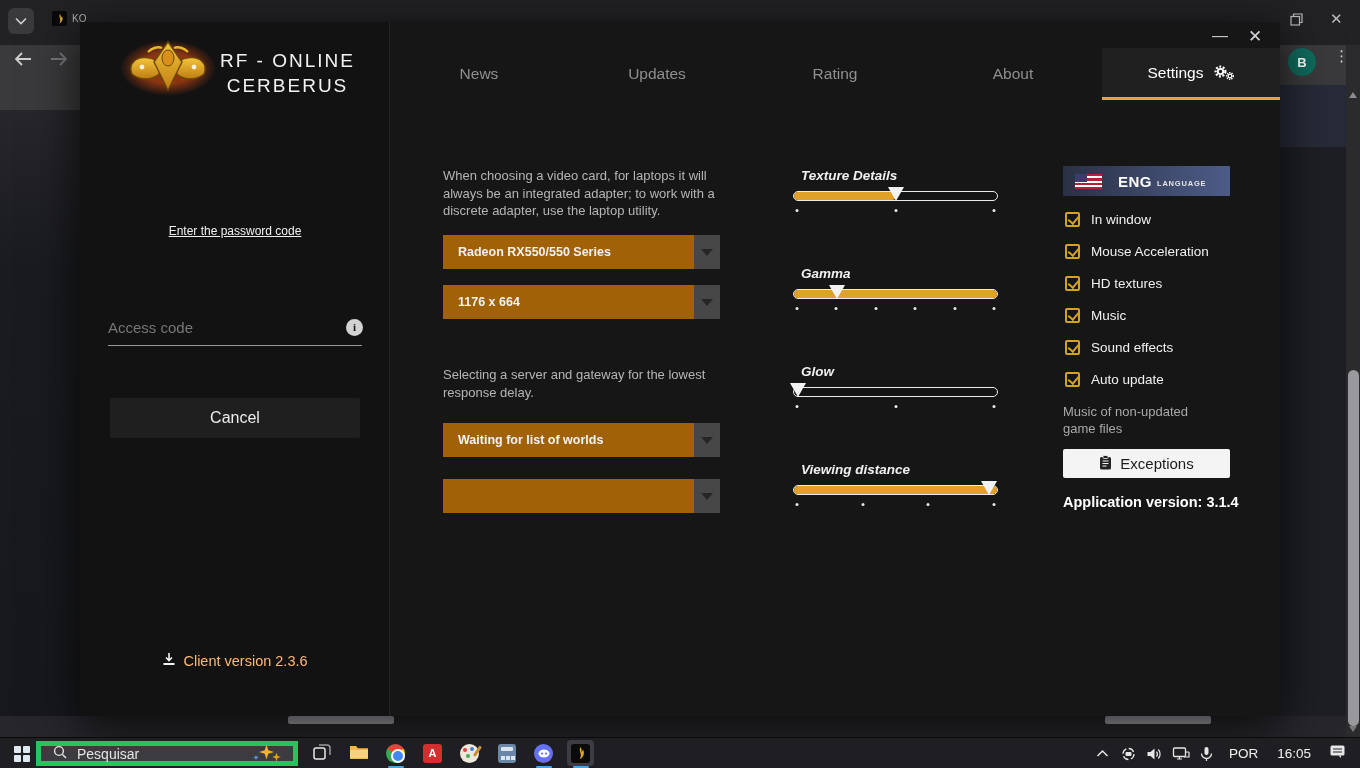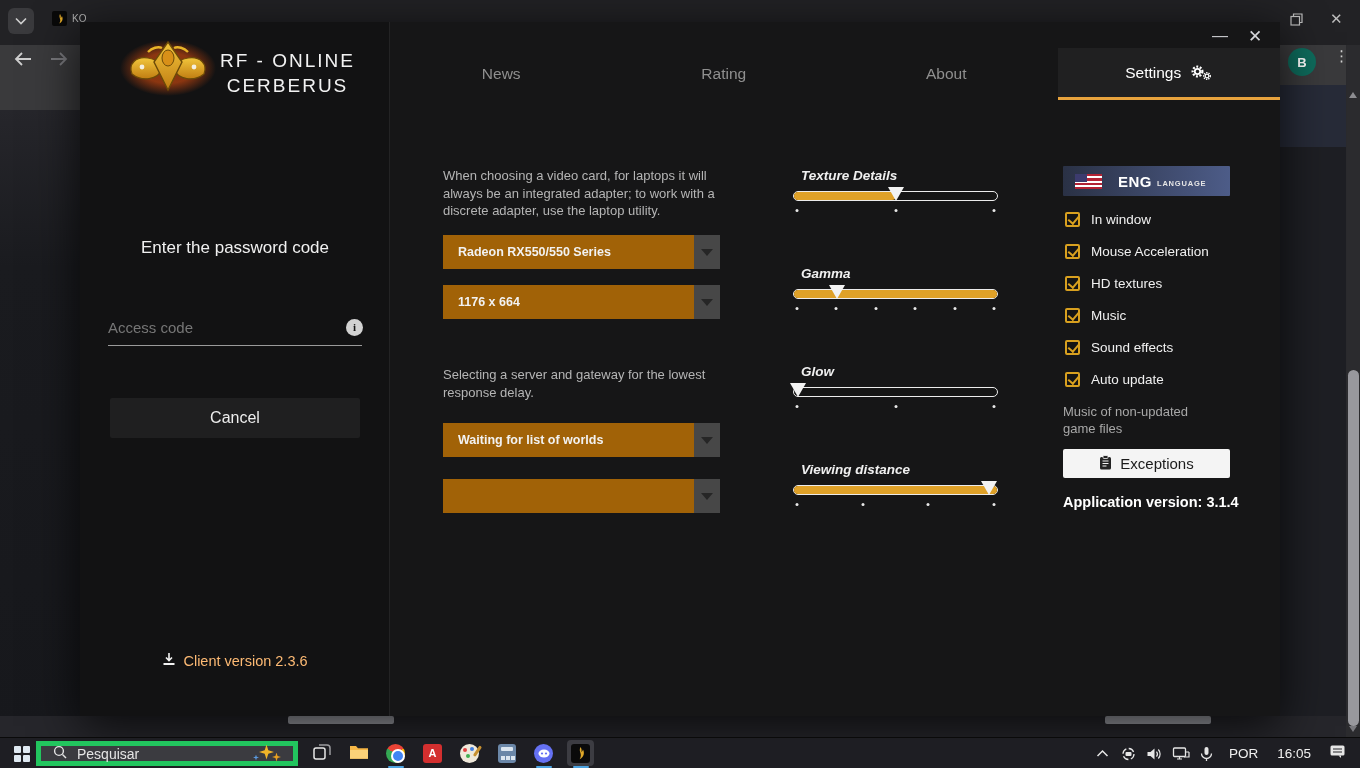--- a/index.html
+++ b/index.html
@@ -35,21 +35,21 @@
   .ln-min { position:absolute; left:1128px; top:4px; width:24px; height:22px; color:#c9cace; font-size:16px; text-align:center; line-height:20px; }
   .ln-close { position:absolute; left:1162px; top:2px; width:26px; height:26px; color:#d3d4d8; font-size:17px; text-align:center; line-height:26px; }
   .ln-logo { position:absolute; left:38px; top:14px; width:100px; height:62px; }
   .ln-brand { position:absolute; left:140px; top:26px; width:135px; text-align:center; color:#f2f2f2; font-size:19px; letter-spacing:2px; line-height:25px; white-space:nowrap; }
   .ln-nav { position:absolute; left:310px; top:26px; width:890px; height:52px; display:flex; }
   .nav-slot { flex:1; display:flex; align-items:center; justify-content:center; color:#8f8f8f; font-size:15.5px; cursor:default; }
   .nav-slot.active { background:#202021; color:#fff; border-bottom:3px solid #e8a33d; gap:9px; }
   .gears { display:flex; align-items:flex-start; }
 
   
-  .ln-heading { position:absolute; left:0; top:216px; width:310px; text-align:center; color:#f0f0f0; font-size:17px; }
+  .ln-heading { position:absolute; left:0; top:202px; width:310px; text-align:center; color:#f0f0f0; font-size:12px;text-decoration:underline; }
   .ln-access { position:absolute; left:28px; top:288px; width:254px; height:36px; background:transparent; border:none; border-bottom:1px solid #9a9a9a; color:#e8e8e8; font-size:15px; outline:none; font-family:"Liberation Sans",sans-serif; }
   .ln-access::placeholder { color:#767676; }
   .ln-info { position:absolute; left:266px; top:297px; width:17px; height:17px; border-radius:50%; background:#d2d2d2; color:#141414; font-size:11px; font-weight:bold; text-align:center; line-height:17px; font-family:"Liberation Serif",serif; }
   .ln-cancel { position:absolute; left:30px; top:376px; width:250px; height:40px; background:#1f1f20; color:#ededed; font-size:16px; border:none; border-radius:2px; font-family:"Liberation Sans",sans-serif; }
   .ln-client { position:absolute; left:0; top:630px; width:310px; display:flex; align-items:center; justify-content:center; gap:7px; color:#fdba74; font-size:14.5px; }
 
   
   .ln-note { position:absolute; left:363px; width:280px; color:#b5b5b5; font-size:13px; line-height:17.5px; }
   .dd { position:absolute; left:363px; width:277px; height:34px; background:#a16207; display:flex; align-items:stretch; }
   .dd-label { flex:1; display:flex; align-items:center; padding-left:15px; color:#f2f2f2; font-size:12.5px; font-weight:bold; }
@@ -190,20 +190,23 @@
     <div class="ln-brand">
       <div>RF - ONLINE</div>
       <div>CERBERUS</div>
     </div>
 
     <div class="ln-nav">
         <div class="nav-slot">
           <span>News</span>
         </div>
         <div class="nav-slot">
+          <span>Updates</span>
+        </div>
+        <div class="nav-slot">
           <span>Rating</span>
         </div>
         <div class="nav-slot">
           <span>About</span>
         </div>
         <div class="nav-slot active">
           <span>Settings</span>
           <span class="gears">
 <svg width="15" height="15" viewBox="0 0 20 20">
               <circle cx="10" cy="10" r="6.5" fill="none" stroke="#fff" stroke-width="3" stroke-dasharray="2.6 2.1"></circle>

